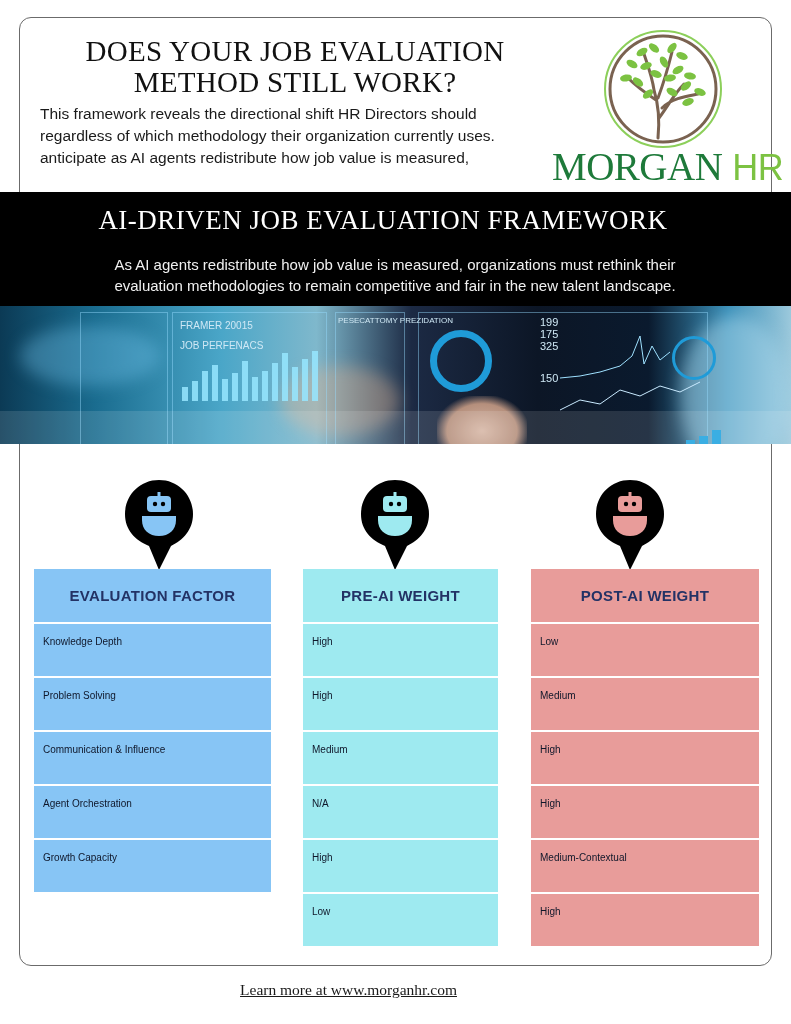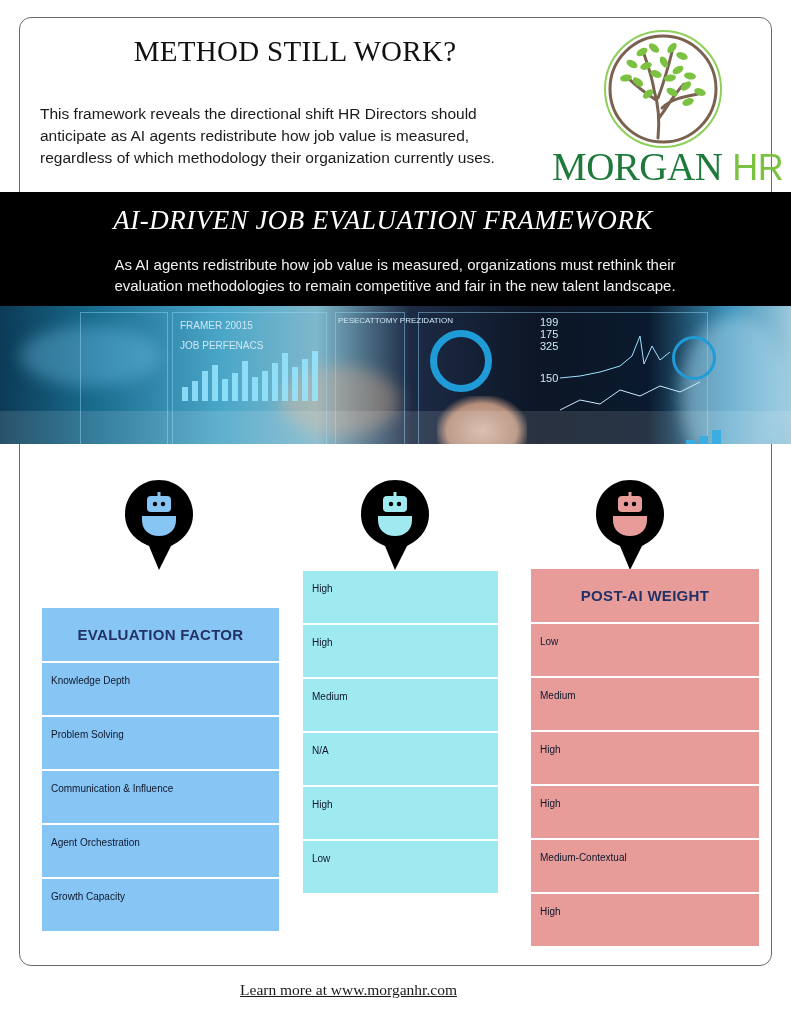--- a/index.html
+++ b/index.html
@@ -31,21 +31,21 @@
     letter-spacing: -0.5px; white-space: nowrap;
   }
   .logo-text .morgan { color: #1e7a3a; }
   .logo-text .hr { color: #7cc242; font-family: "Liberation Sans", sans-serif; font-size: 36px; margin-left: 10px; }
 
   .banner {
     position: absolute; left: 0; top: 192px; width: 791px; height: 114px; background: #000;
   }
   .banner-title {
     position: absolute; left: 0; top: 13px; width: 766px; text-align: center;
-    font-family: "Liberation Serif", serif; font-size: 27px; letter-spacing: 0.5px; color: #fff; font-style: italic;
+    font-family: "Liberation Serif", serif; font-size: 27px; letter-spacing: 0.5px; color: #fff;
   }
   .banner-sub {
     position: absolute; left: 60px; top: 62px; width: 670px; text-align: center;
     font-size: 15px; line-height: 21px; color: #f0f0f0;
   }
 
   .photo {
     position: absolute; left: 0; top: 306px; width: 791px; height: 138px; overflow: hidden;
     background: linear-gradient(90deg, #0b3a55 0%, #1a6c8f 12%, #4aa6c8 28%, #7fb8cc 40%, #1c2a44 52%, #0c1626 68%, #0a1a2e 82%, #3a8fb8 92%, #9cc9dc 100%);
     padding-left: 32px;
@@ -68,44 +68,45 @@
   .pin { position: absolute; width: 72px; height: 92px; }
 
   .col { position: absolute; top: 569px; }
   .col .head {
     height: 53px; display: flex; align-items: center; justify-content: center;
     font-weight: bold; font-size: 15px; color: #233265; letter-spacing: 0.3px;
   }
   .col .cell {
     height: 52px; margin-top: 2px; padding: 12px 0 0 9px; font-size: 10px; color: #0f172a;
   }
-  .col1 { left: 42px; width: 237px; margin-top: 39px; }
+  .col1 { left: 34px; width: 237px; }
   .col2 { left: 303px; width: 195px; }
   .col3 { left: 531px; width: 228px; }
   .col1 .head, .col1 .cell { background: #87c5f5; }
   .col2 .head, .col2 .cell { background: #9eeaf0; }
   .col3 .head, .col3 .cell { background: #e89c9a; }
 
   .footer {
     position: absolute; left: 16px; top: 981px; width: 665px; text-align: center;
     font-family: "Liberation Serif", serif; font-size: 15.5px; color: #1a1a1a; text-decoration: underline;
   }
 </style>
 </head>
 <body>
 
 <div class="frame"></div>
 
 <div class="top-title">
+  <div>DOES YOUR JOB EVALUATION</div>
   <div>METHOD STILL WORK?</div>
 </div>
 <div class="top-intro">
   <div>This framework reveals the directional shift HR Directors should</div>
+  <div>regardless of which methodology their organization currently uses.</div>
   <div>anticipate as AI agents redistribute how job value is measured,</div>
-  <div>regardless of which methodology their organization currently uses.</div>
 </div>
 
 <div class="logo">
   <svg class="logo-circle" viewBox="0 0 122 122">
     <circle cx="61" cy="61" r="58" fill="none" stroke="#8ccf5a" stroke-width="2"></circle>
     <circle cx="61" cy="61" r="53" fill="none" stroke="#7a6250" stroke-width="3"></circle>
     <path d="M56 110 C58 90 56 75 52 62 M57 90 C66 78 72 66 82 56 M54 72 C42 64 34 58 26 50 M60 80 C70 70 86 68 96 66 M52 62 C50 48 46 38 42 26 M56 70 C62 54 66 40 70 24" stroke="#7a6250" stroke-width="3" fill="none" stroke-linecap="round"></path>
     <g fill="#7cc242">
       <ellipse cx="40" cy="24" rx="6" ry="3.5" transform="rotate(-30 40 24)"></ellipse>
       <ellipse cx="52" cy="20" rx="6" ry="3.5" transform="rotate(40 52 20)"></ellipse>
@@ -230,20 +231,21 @@
 <div class="col col1">
   <div class="head">EVALUATION FACTOR</div>
   <div class="cell">Knowledge Depth</div>
   <div class="cell">Problem Solving</div>
   <div class="cell">Communication &amp; Influence</div>
   <div class="cell">Agent Orchestration</div>
   <div class="cell">Growth Capacity</div>
 </div>
 
 <div class="col col2">
+  <div class="head">PRE-AI WEIGHT</div>
   <div class="cell">High</div>
   <div class="cell">High</div>
   <div class="cell">Medium</div>
   <div class="cell">N/A</div>
   <div class="cell">High</div>
   <div class="cell">Low</div>
 </div>
 
 <div class="col col3">
   <div class="head">POST-AI WEIGHT</div>

